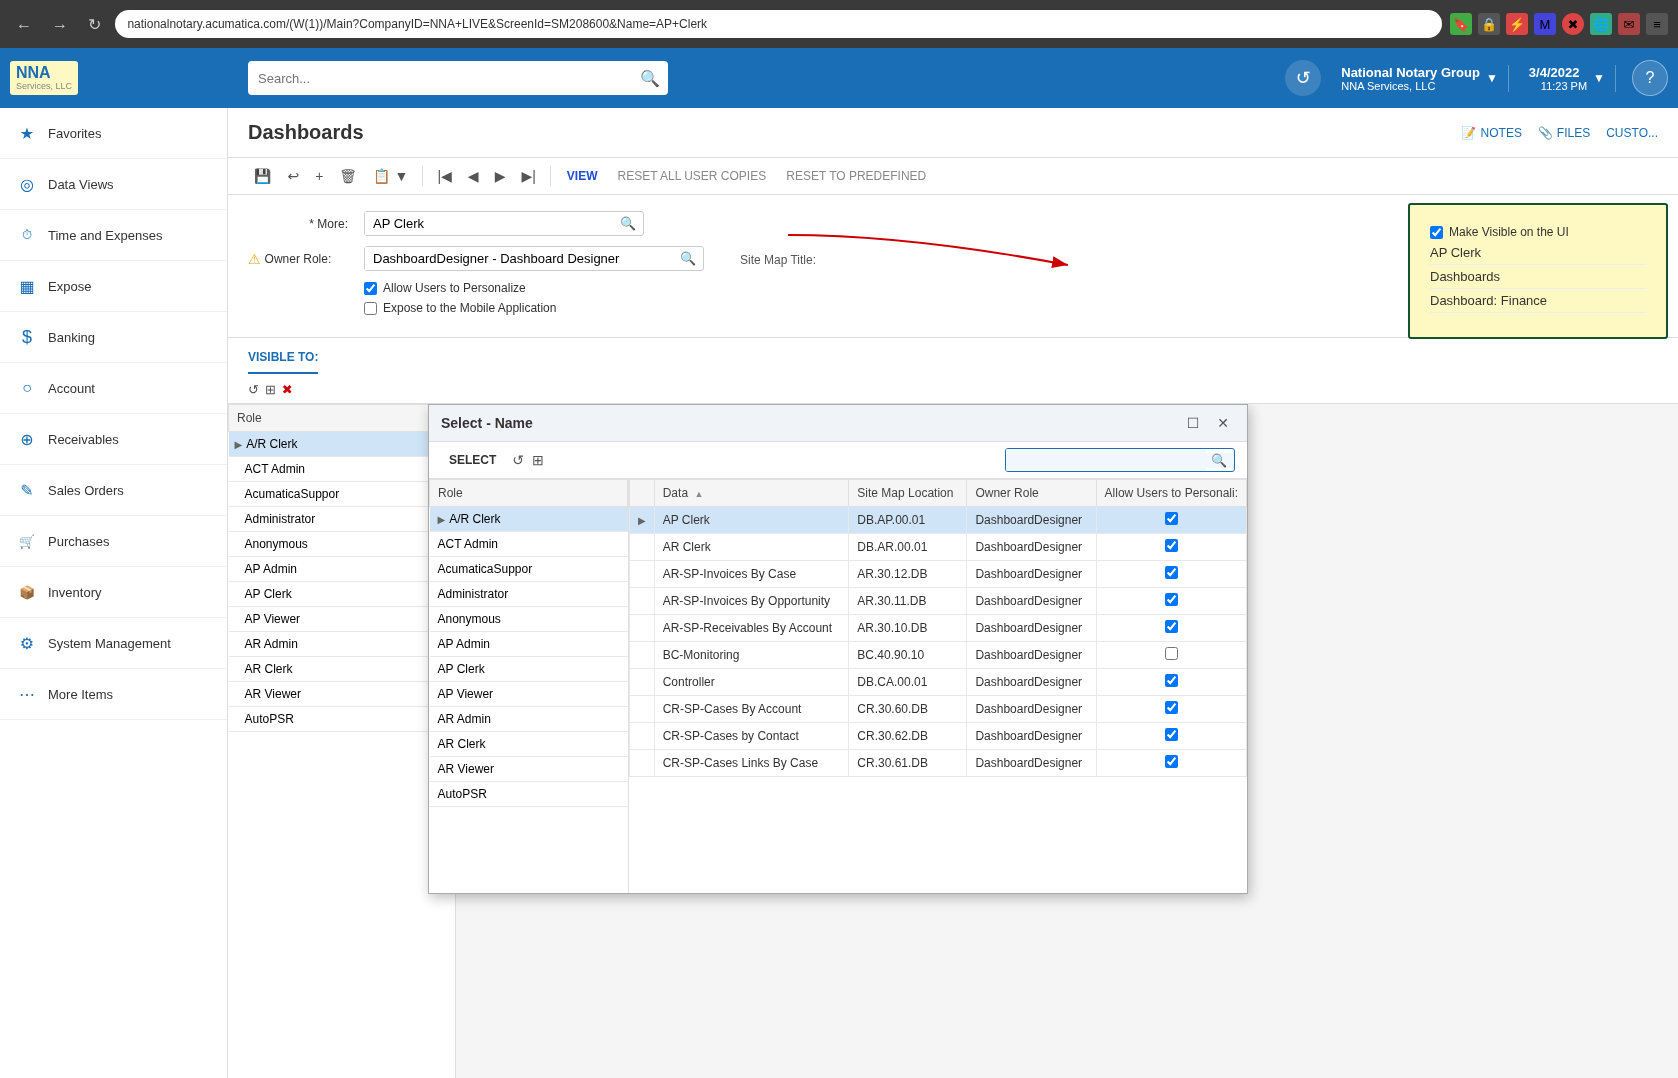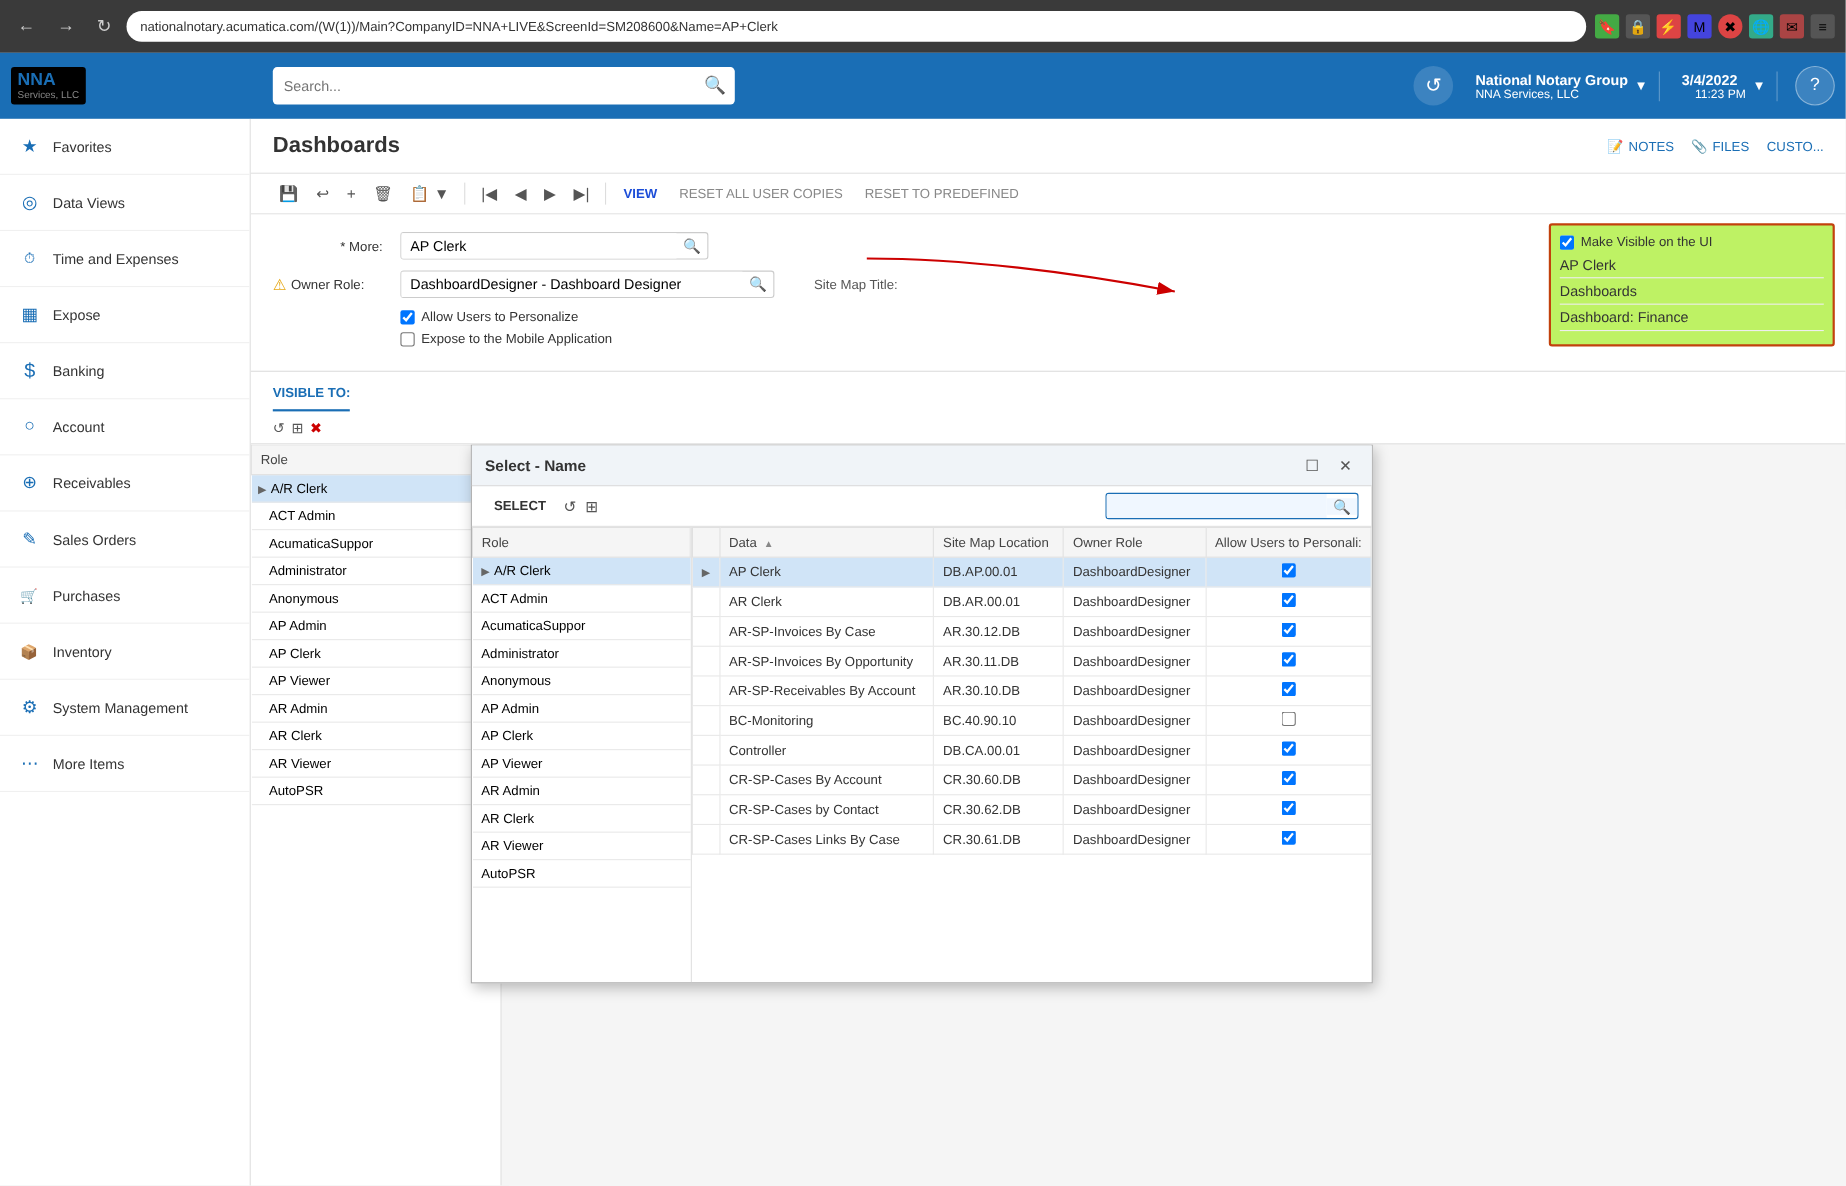--- a/index.html
+++ b/index.html
@@ -319,25 +319,25 @@
     .warning-icon {
       color: #e6a817;
       font-size: 14px;
     }
 
     
     .right-panel {
       position: absolute;
       right: 20px;
       top: 10px;
-      border: 2px solid #c2410c;
+      border: 2px solid #14532d;
       border-radius: 3px;
-      background: #bef264;
+      background: #fef9c3;
       min-width: 240px;
-      padding: 8px;
+      padding: 20px;
     }
     .right-panel-field-label {
       font-size: 12px;
       color: #555;
       margin-bottom: 2px;
     }
     .right-panel-field-value {
       font-size: 13px;
       color: #333;
       border-bottom: 1px solid #eee;
@@ -541,21 +541,21 @@
     <div class="browser-icon" style="background:#3a8;">🌐</div>
     <div class="browser-icon" style="background:#a44;">✉</div>
     <div class="browser-icon" style="background:#555;">≡</div>
   </div>
 </div>
 
 <div class="app-container">
 
   <div class="top-nav">
     <div class="logo-area">
-      <div style="background:#000000;padding:4px 6px;border-radius:3px;">
+      <div style="background:#fef9c3;padding:4px 6px;border-radius:3px;">
         <div style="font-size:16px;font-weight:900;color:#1a6eb5;line-height:1;">NNA</div>
         <div style="font-size:9px;color:#888;">Services, LLC</div>
       </div>
     </div>
     <div class="search-bar">
       <input type="text" class="search-input" placeholder="Search..." style="">
       <span class="search-icon">🔍</span>
     </div>
     <div class="nav-spacer"></div>
     <button class="nav-history-btn">↺</button>

